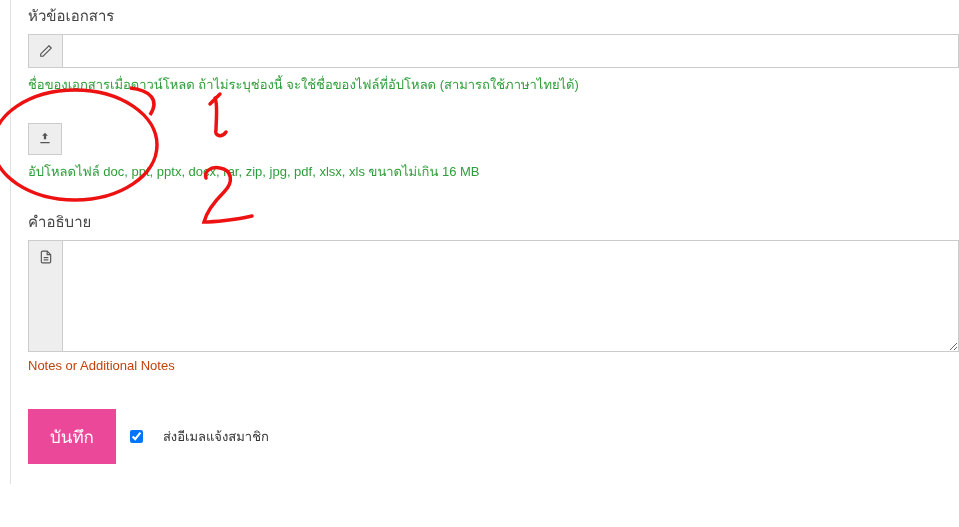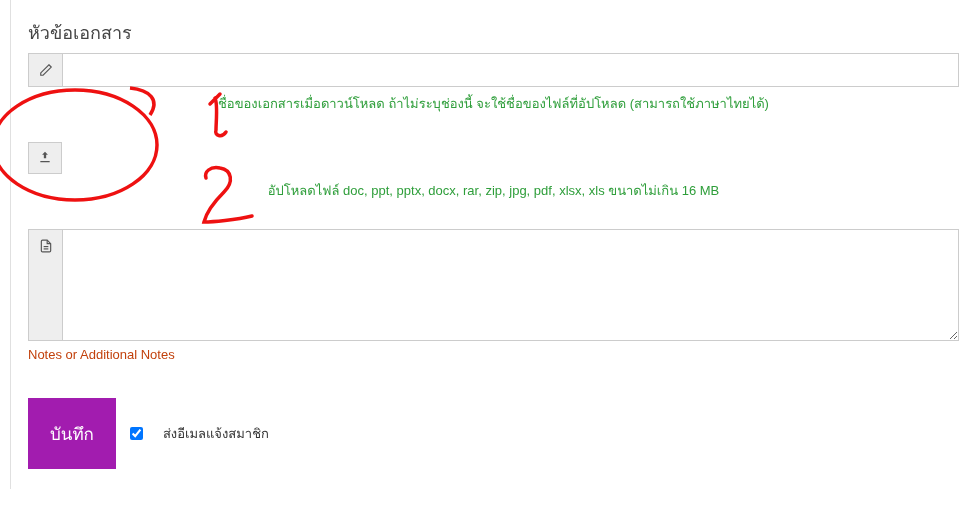--- a/index.html
+++ b/index.html
@@ -16,23 +16,23 @@
   .vline {
     position: absolute;
     left: 10px;
     top: 0;
     bottom: 0;
     width: 1px;
     background: #e0e0e0;
   }
   .content { margin-left: 14px; }
   .field-label {
-    font-size: 18px;
+    font-size: 15px;
     color: #444;
-    margin: 18px 0 6px 0;
+    margin: 4px 0 6px 0;
   }
   .input-group {
     display: flex;
     border: 1px solid #ccc;
     background: #fff;
   }
   .input-addon {
     width: 34px;
     min-height: 32px;
     background: #eee;
@@ -48,21 +48,20 @@
     border: none;
     outline: none;
     padding: 6px 8px;
     font-size: 13px;
     background: transparent;
   }
   .help-text {
     color: #2e9e3a;
     font-size: 13px;
     margin: 6px 0 0 0;
-    text-align: center;
   }
   .upload-box {
     border: 1px solid #ccc;
     width: 34px;
     height: 32px;
     background: #eee;
     display: flex;
     align-items: center;
     justify-content: center;
     color: #555;
@@ -99,24 +98,24 @@
     font-size: 13px;
     margin-top: 6px;
   }
   .action-row {
     margin-top: 36px;
     display: flex;
     align-items: center;
     gap: 14px;
   }
   .btn-save {
-    background: #a21caf;
+    background: #ec4899;
     color: #fff;
     border: none;
-    padding: 22px 22px;
+    padding: 14px 22px;
     font-size: 17px;
     cursor: pointer;
   }
   .checkbox-wrap {
     display: flex;
     align-items: center;
     gap: 20px;
     font-size: 13px;
     color: #333;
   }
@@ -152,20 +151,21 @@
       <span>
         <svg width="14" height="14" viewBox="0 0 24 24" fill="currentColor">
           <path d="M12 3l5 5h-3v6h-4V8H7l5-5zM4 19h16v2H4z"></path>
         </svg>
       </span>
     </div>
     <div class="help-text">อัปโหลดไฟล์ doc, ppt, pptx, docx, rar, zip, jpg, pdf, xlsx, xls ขนาดไม่เกิน 16 MB</div>
   </div>
 
   <div class="section" style="margin-top:28px;">
+    <div class="field-label">คำอธิบาย</div>
     <div class="textarea-group">
       <div class="textarea-addon">
         <svg width="14" height="16" viewBox="0 0 24 24" fill="none" stroke="currentColor" stroke-width="2">
           <path d="M14 2H6a2 2 0 0 0-2 2v16a2 2 0 0 0 2 2h12a2 2 0 0 0 2-2V8l-6-6z"></path>
           <path d="M14 2v6h6"></path>
           <line x1="8" y1="13" x2="16" y2="13"></line>
           <line x1="8" y1="17" x2="16" y2="17"></line>
         </svg>
       </div>
       <textarea class="textarea-input" style=""></textarea>

